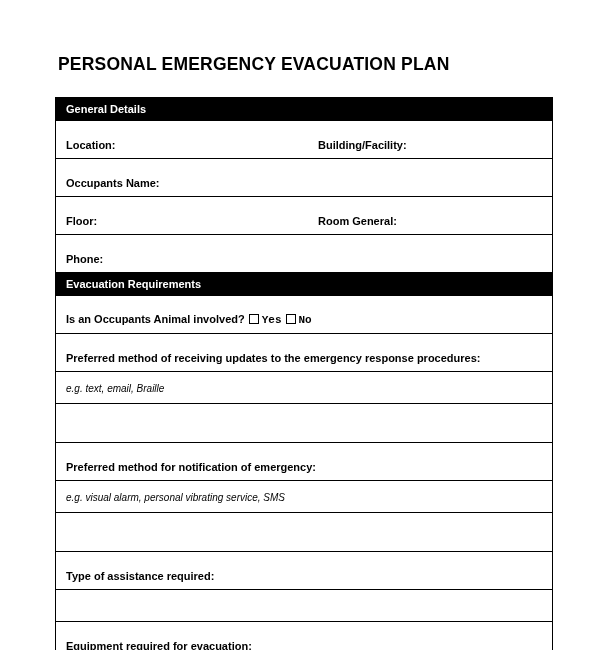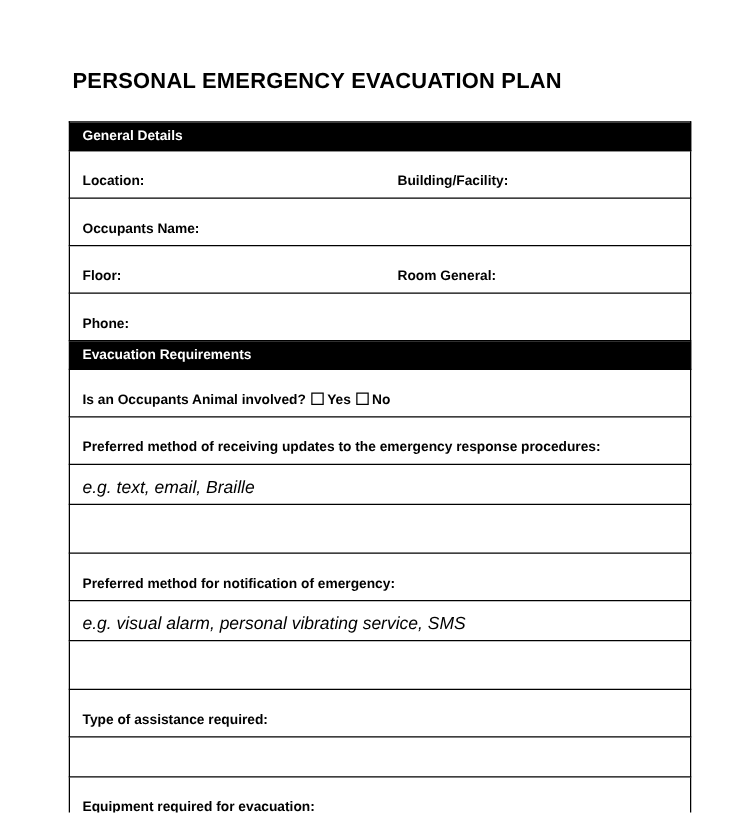--- a/index.html
+++ b/index.html
@@ -92,36 +92,37 @@
   .lbl.col2 {
     left: 258px;
   }
 
   
   tr.hint-row td { height: 23px; }
   .hint {
     position: absolute;
     left: 6px;
     bottom: 4px;
-    font-size: 14px;
+    font-size: 10px;
     font-style: italic;
     font-weight: normal;
     white-space: nowrap;
   }
 
   
   tr.blank-row td { height: 23px; }
   tr.blank-row.big td { height: 30px; }
   tr.blank-row.short td { height: 20px; }
 
   
   .cbgroup {
     display: inline-block;
     white-space: nowrap;
     vertical-align: baseline;
+    font-family: Liberation Mono, monospace;
   }
   .cbox {
     display: inline-block;
     width: 8px;
     height: 8px;
     border: 1.4px solid #000000;
     background: #ffffff;
     vertical-align: -1px;
     margin: 0 3px 0 4px;
     box-sizing: content-box;

